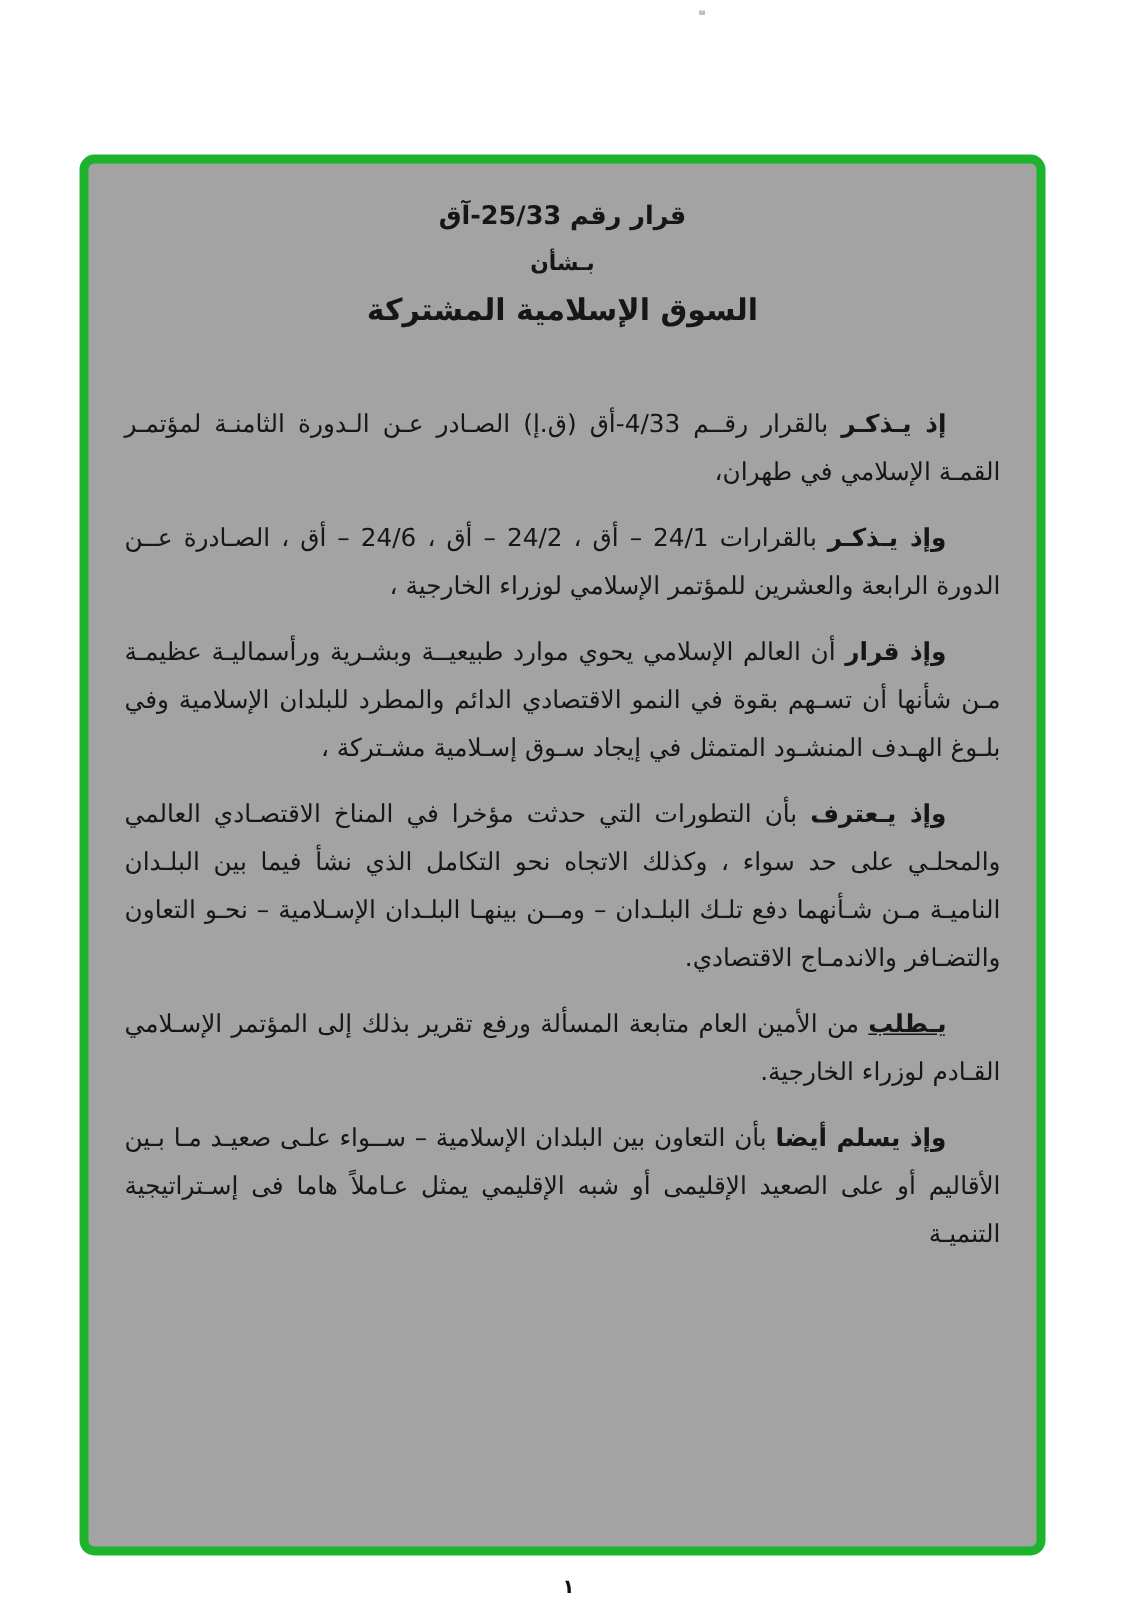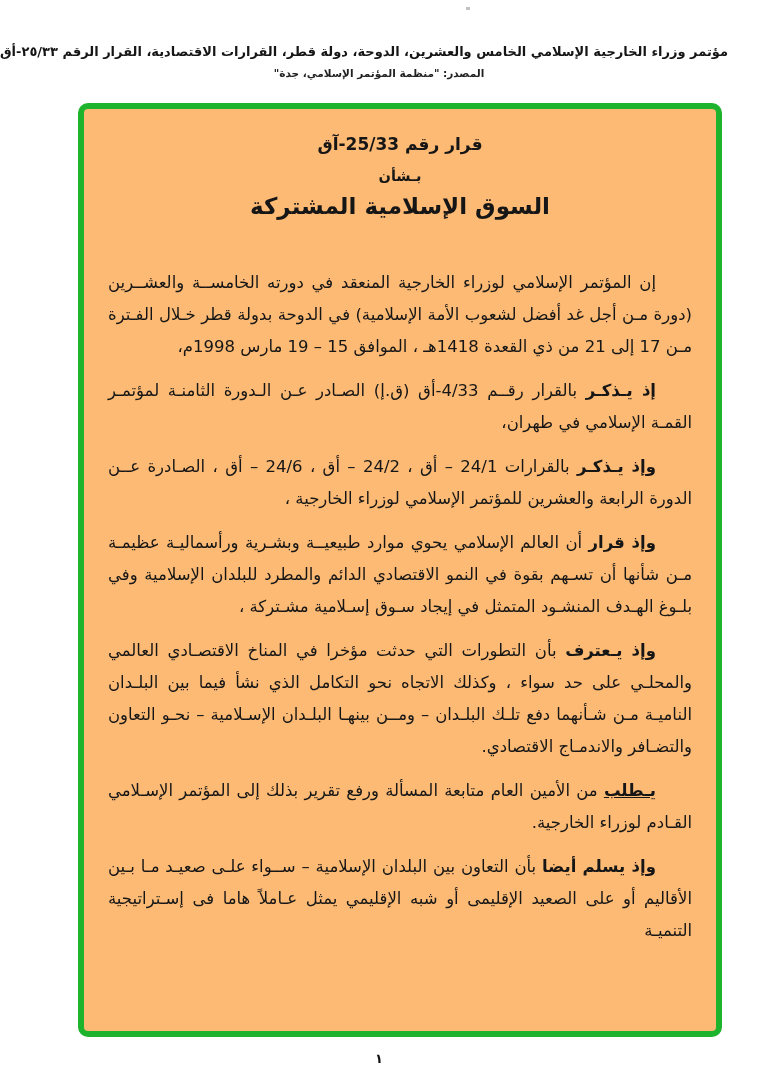--- a/index.html
+++ b/index.html
@@ -32,27 +32,26 @@
   }
   .green-box {
     position: absolute; left: 53px; top: 103px;
     width: 644px; height: 934px;
     box-sizing: border-box;
     border: 6px solid #1db32d;
     border-radius: 10px;
     padding: 16px 24px 10px 24px;
     direction: rtl;
     overflow: hidden;
-    background: #fdba74;
-    margin-left: 25px;
+    background: #a3a3a3;
   }
   .title-block { text-align: center; margin-top: 8px; }
   .title-block .t1 { font-weight: bold; font-size: 17px; line-height: 22px; }
   .title-block .t2 { font-weight: bold; font-size: 14.5px; line-height: 18px; margin-top: 12px; }
-  .title-block .t3 { font-weight: bold; font-size: 23px; line-height: 22px; margin-top: 10px; }
+  .title-block .t3 { font-weight: bold; font-size: 20px; line-height: 22px; margin-top: 10px; }
   .body-text { margin-top: 50px; }
   .body-text p {
     margin: 0 0 12px 0;
     font-size: 16.5px;
     line-height: 32px;
     text-align: justify;
     text-indent: 36px; 
     color: #161616;
   }
   .body-text p .lead { font-weight: bold; }
@@ -63,36 +62,31 @@
     text-align: center; font-size: 13px; font-weight: bold; color: #111;
   }
 </style>
 </head>
 <body>
 
 <div class="page">
 
   <div class="speck"></div>
 
-  <header class="doc-header">
-    <div class="h1">مؤتمر وزراء الخارجية الإسلامي الخامس والعشرين، الدوحة، دولة قطر، القرارات الاقتصادية، القرار الرقم ٢٥/٣٣-أق</div>
-    <div class="h2">المصدر:  "منظمة المؤتمر الإسلامي، جدة"</div>
-  </header>
 
   <div class="green-box" style="border-color: rgb(29, 179, 45);">
 
     <div class="title-block">
       <div class="t1">قرار رقم 25/33-آق</div>
       <div class="t2">بـشأن</div>
       <div class="t3">السوق الإسلامية المشتركة</div>
     </div>
 
     <div class="body-text">
 
-      <p><span>إن المؤتمر الإسلامي لوزراء الخارجية المنعقد في دورته الخامســة والعشــرين (دورة مـن أجل غد أفضل لشعوب الأمة الإسلامية) في الدوحة بدولة قطر  خـلال الفـترة مـن 17 إلى 21 من ذي القعدة 1418هـ ، الموافق 15 – 19 مارس 1998م،</span></p>
 
       <p><span class="lead">إذ يـذكـر</span><span> بالقرار رقــم 4/33-أق (ق.إ) الصـادر عـن الـدورة الثامنـة لمؤتمـر القمـة الإسلامي في طهران،</span></p>
 
       <p><span class="lead">وإذ يـذكـر</span><span> بالقرارات 24/1 – أق ، 24/2 – أق ، 24/6 – أق ، الصـادرة عــن الدورة الرابعة والعشرين للمؤتمر الإسلامي لوزراء الخارجية ،</span></p>
 
 
       <p><span class="lead">وإذ قرار</span><span> أن العالم الإسلامي يحوي موارد طبيعيــة وبشـرية ورأسماليـة عظيمـة مـن شأنها أن تسـهم بقوة في النمو الاقتصادي الدائم والمطرد للبلدان الإسلامية وفي بلـوغ الهـدف المنشـود المتمثل في إيجاد سـوق إسـلامية مشـتركة ،</span></p>
 
       <p><span class="lead">وإذ يـعترف</span><span> بأن التطورات التي حدثت مؤخرا في المناخ الاقتصـادي العالمي والمحلـي على حد سواء ، وكذلك الاتجاه نحو التكامل الذي نشأ فيما بين البلـدان الناميـة مـن شـأنهما دفع تلـك البلـدان – ومــن بينهـا البلـدان الإسـلامية – نحـو التعاون والتضـافر والاندمـاج الاقتصادي.</span></p>
 

